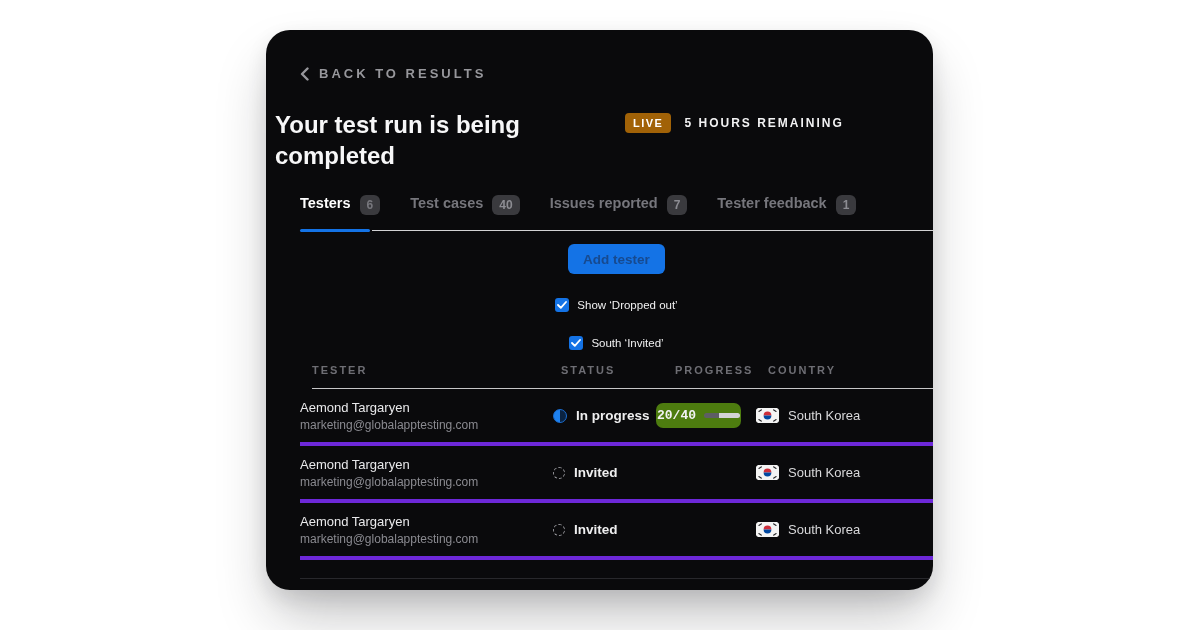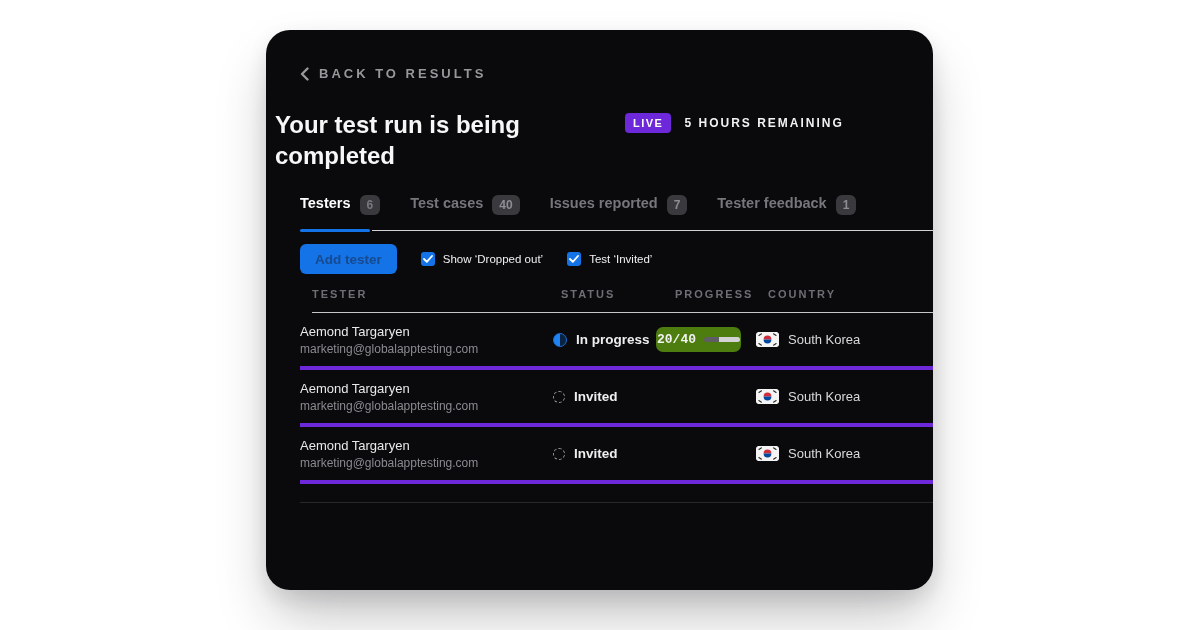--- a/index.html
+++ b/index.html
@@ -14,39 +14,39 @@
 
   
   .back { margin:36px 0 0 34px; display:flex; align-items:center; gap:10px;
           color:#97979c; font-size:13px; font-weight:bold; letter-spacing:3px; cursor:pointer; }
   .back svg { display:block; }
 
   
   .head-row { position:relative; margin:28px 0 0 9px; }
   .title { width:290px; font-size:24px; line-height:31px; font-weight:bold; color:#f7f7f8; }
   .live-wrap { position:absolute; left:350px; top:4px; display:flex; align-items:center; gap:13px; }
-  .live-badge { background:#6d28d9; color:#ffffff; font-size:11px; font-weight:bold;
+  .live-badge { background:#a16207; color:#ffffff; font-size:11px; font-weight:bold;
                 letter-spacing:1.5px; padding:4px 8px; border-radius:4px; }
   .remaining { color:#f2f2f3; font-size:12px; font-weight:bold; letter-spacing:2px; }
 
   
   .tabs { position:relative; margin-top:24px; padding:0 0 17px 34px;
           display:flex; align-items:center; gap:30px; }
   .tab { display:flex; gap:9px; font-size:14.5px; font-weight:bold;
          color:#76767c; cursor:pointer; white-space:nowrap; }
   .tab.active { color:#ffffff; }
   .tab-badge { background:#3a3a3e; color:#8d8d93; font-size:12px; font-weight:bold;
                padding:3px 7px; border-radius:6px; }
   .tab.active .tab-badge { color:#78787e; }
   .tabs .active-bar { position:absolute; left:34px; bottom:0; width:70px; height:3px;
                       background:#1473e6; border-radius:2px; }
   .tabs .rest-line { position:absolute; left:106px; right:0; bottom:1px; height:1px; background:#d2d2d4; }
 
   
-  .toolbar { margin:12px 0 0 34px; display:flex; align-items:center; gap:24px; }
+  .toolbar { margin:12px 0 0 34px; display:flex; align-items:center; gap:24px;flex-direction:column; }
   .add-btn { background:#1473e6; color:#174a8f; border:none; border-radius:6px;
              height:30px; padding:0 15px; font-size:13.5px; font-weight:bold;
              font-family:inherit; cursor:pointer; }
   .check { display:flex; align-items:center; gap:8px; cursor:pointer; }
   .checkbox { width:14px; height:14px; background:#1473e6; border-radius:3px;
               display:flex; align-items:center; justify-content:center; }
   .check-label { color:#f0f0f1; font-size:11.5px; }
 
   
   .thead { margin:14px 0 0 46px; display:flex; padding-bottom:12px;
@@ -142,21 +142,21 @@
           </svg>
       </span>
       <span class="check-label">Show ‘Dropped out’</span>
     </div>
     <div class="check">
       <span class="checkbox">
         <svg width="10" height="8" viewBox="0 0 10 8">
             <polyline points="1,4 3.8,6.8 9,1" fill="none" stroke="#ffffff" stroke-width="1.8" stroke-linecap="round" stroke-linejoin="round"></polyline>
           </svg>
       </span>
-      <span class="check-label">Test ‘Invited’</span>
+      <span class="check-label">South ‘Invited’</span>
     </div>
   </div>
 
   <div class="thead">
     <span class="c1">TESTER</span>
     <span class="c2">STATUS</span>
     <span class="c3">PROGRESS</span>
     <span class="c4">COUNTRY</span>
   </div>
 

